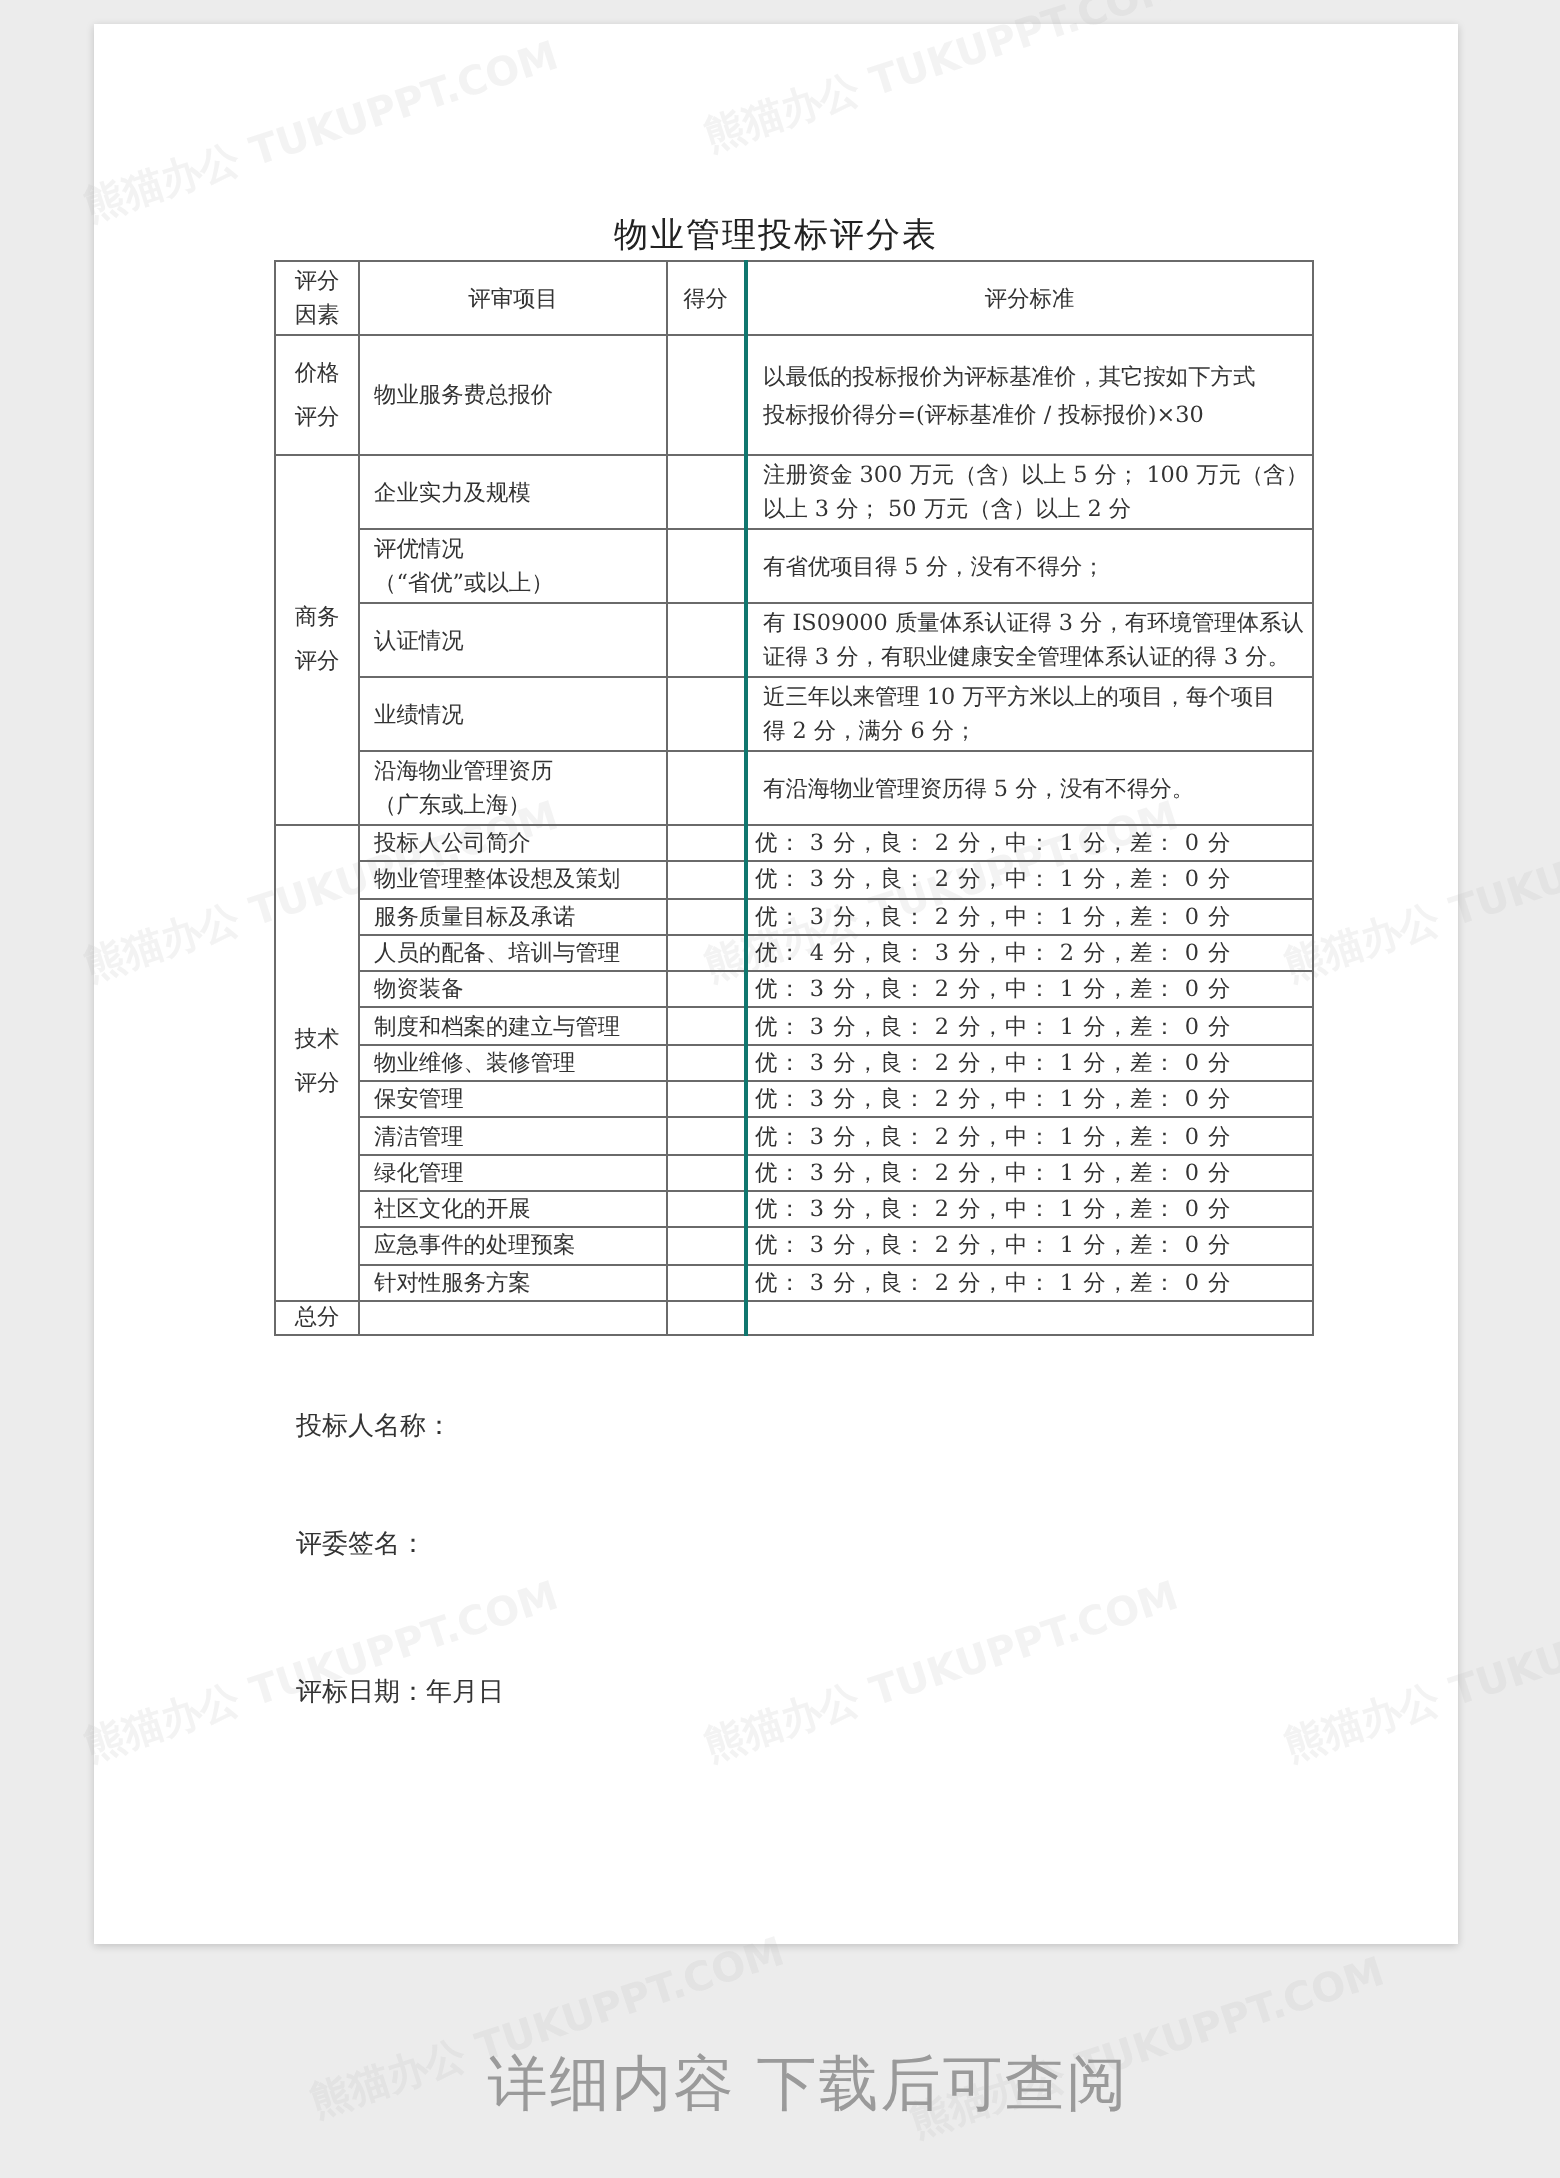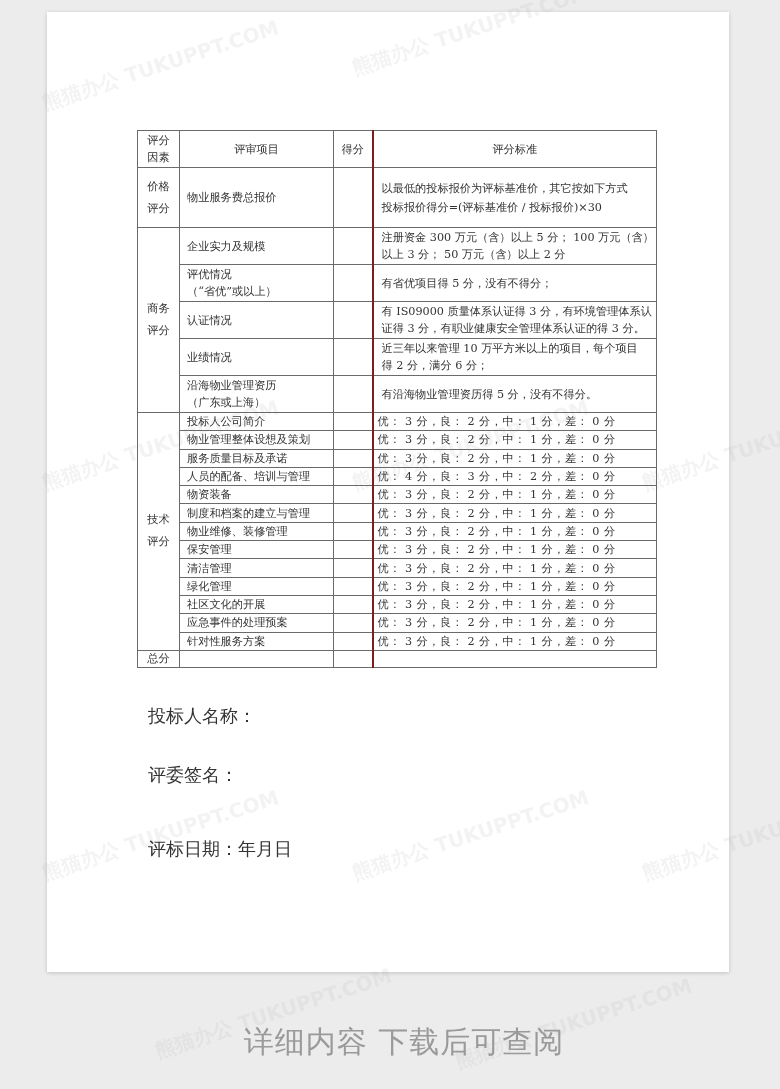--- a/index.html
+++ b/index.html
@@ -36,35 +36,35 @@
       color: #333;
     }
     table.score td {
       border: 1px solid #6a6a6a;
       padding: 0 4px;
       vertical-align: middle;
       line-height: 17px;
       overflow: hidden;
       white-space: nowrap;
     }
-    table.score td.rule { border-left: 2px solid #7f1d1d; }
+    table.score td.rule { border-left: 2px solid #0f766e; }
     .c-factor { text-align: center; padding: 0 !important; }
     .c-item { padding-left: 7px !important; }
     .c-head { text-align: center; margin-top: 46px; }
     .c-rule-center { text-align: left; letter-spacing: 0.5px; }
     .c-rule { padding-left: 8px !important; }
     tr.h-head td { height: 36px; }
     tr.h-price td { height: 59px; }
     tr.h-biz td { height: 36px; }
     tr.h-tech td { height: 17.3px; line-height: 17px; }
     tr.h-total td { height: 16px; line-height: 16px; margin-top: 10px; }
     .sig {
       position: absolute;
       left: 101px;
-      font-size: 18px;
+      font-size: 13px;
       color: #333;
     }
     .footer-cta {
       position: absolute;
       left: 0; right: 0; top: 1022px;
       text-align: center;
       font-family: "DejaVu Sans", "Liberation Sans", sans-serif;
       font-size: 30px;
       color: #9a9a9a;
       letter-spacing: 1px;
@@ -88,20 +88,21 @@
 
   <div class="wm" style="left:-10px; top:40px;">熊猫办公 TUKUPPT.COM</div>
   <div class="wm" style="left:300px; top:5px;">熊猫办公 TUKUPPT.COM</div>
   <div class="wm" style="left:-10px; top:420px;">熊猫办公 TUKUPPT.COM</div>
   <div class="wm" style="left:590px; top:420px;">熊猫办公 TUKUPPT.COM</div>
   <div class="wm" style="left:-10px; top:810px;">熊猫办公 TUKUPPT.COM</div>
   <div class="wm" style="left:300px; top:810px;">熊猫办公 TUKUPPT.COM</div>
   <div class="wm" style="left:590px; top:810px;">熊猫办公 TUKUPPT.COM</div>
   <div class="wm" style="left:300px; top:420px;">熊猫办公 TUKUPPT.COM</div>
 
+  <div class="doc-title">物业管理投标评分表</div>
 
   <table class="score">
     <colgroup>
       <col style="width:42px">
       <col style="width:154px">
       <col style="width:39px">
       <col style="width:284px">
     </colgroup>
     <tbody>
 

